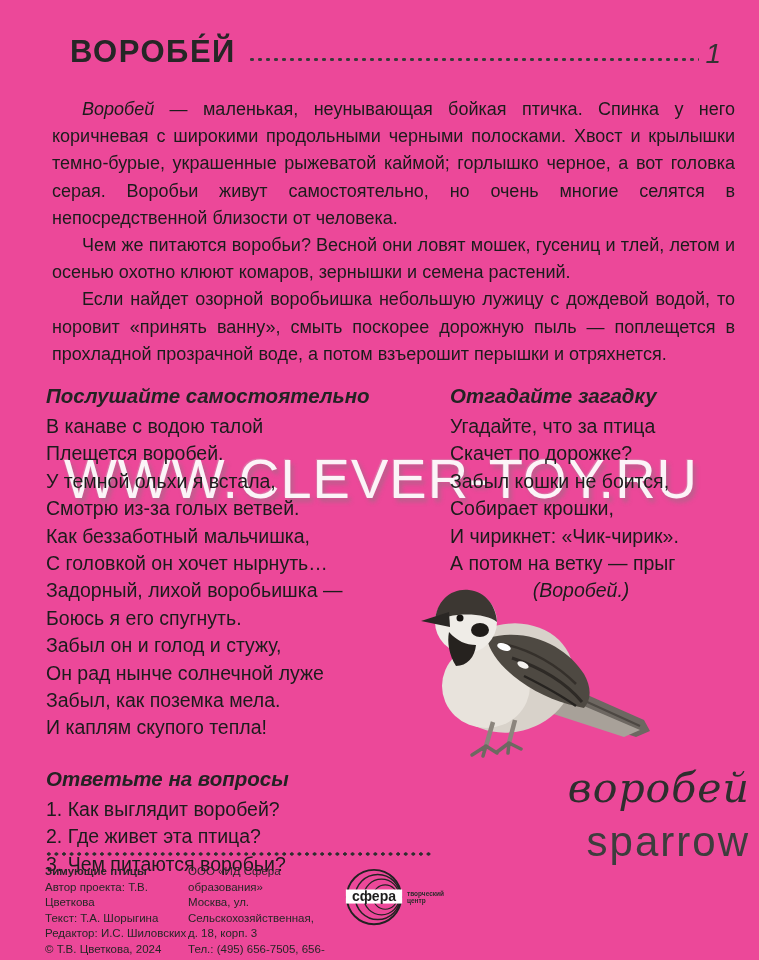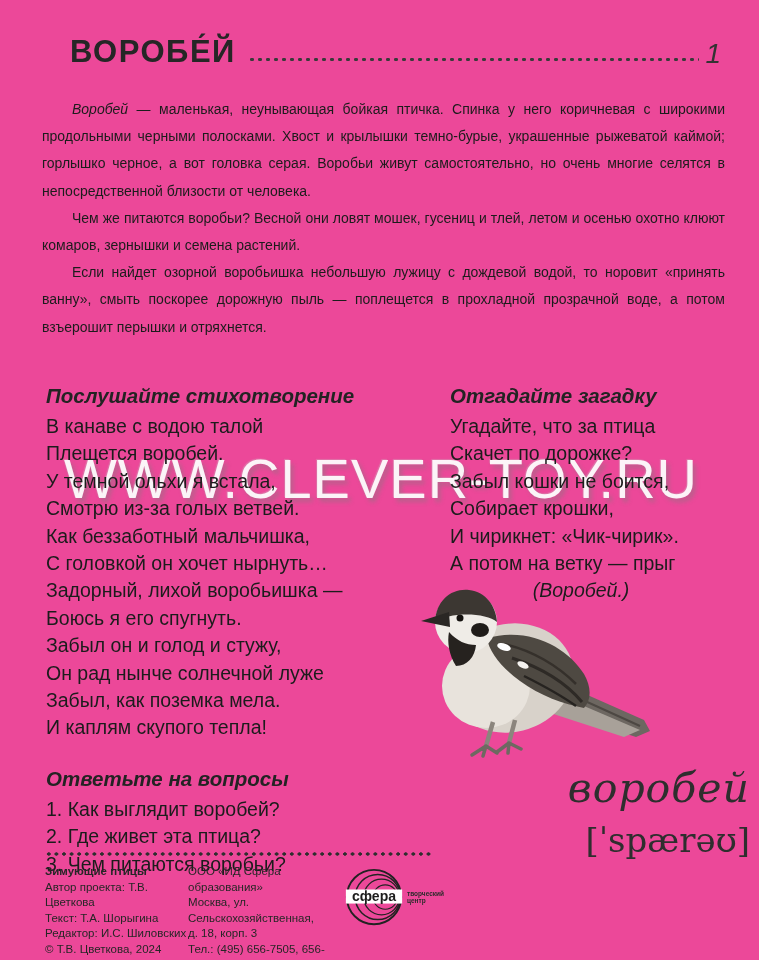--- a/index.html
+++ b/index.html
@@ -9,22 +9,22 @@
     font-family:"Liberation Sans", sans-serif; color:#1e1e1e;
   }
   
   .title-row{position:absolute; left:70px; right:38px; top:34px; display:flex; align-items:flex-end;}
   .doc-title{font-size:31px; font-weight:bold; letter-spacing:1.5px; color:#262626; white-space:nowrap;}
   .leader{flex:1; height:5px; margin:0 6px 8px 12px;
     background-image:radial-gradient(circle, #3a3a3a 1.7px, transparent 2px);
     background-size:8px 5px; background-repeat:repeat-x; background-position:left center;}
   .page-num{font-size:28px; font-style:italic; color:#333; margin-bottom:0px;}
   
-  .intro{position:absolute; left:42px; top:96px; width:683px;
-    font-size:14px; line-height:27.2px; text-align:justify; color:#1c1c1c;}
+  .intro{position:absolute; left:52px; top:96px; width:683px;
+    font-size:18px; line-height:27.2px; text-align:justify; color:#1c1c1c;}
   .intro p{margin:0; text-indent:30px;}
   .lead-italic{font-style:italic;}
   
   .col-heading{font-size:20.5px; font-weight:bold; font-style:italic; color:#232323; margin:0 0 5px 0;}
   .poem-col{position:absolute; left:46px; top:384px; width:382px;}
   .verse div, .q-list div{font-size:19.5px; line-height:27.4px; color:#1c1c1c;}
   .questions-heading{margin-top:25px;}
   .riddle-col{position:absolute; left:450px; top:384px; width:296px;}
   .riddle-answer{font-size:19.5px; line-height:27.4px; font-style:italic; text-align:center; padding-right:34px; color:#1c1c1c;}
   
@@ -63,21 +63,21 @@
 
   <div class="intro">
     <p><span class="lead-italic">Воробей</span><span> — маленькая, неунывающая бойкая птичка. Спинка у него коричневая с широкими продольными черными полосками. Хвост и крылышки темно-бурые, украшенные рыжеватой каймой; горлышко черное, а вот головка серая. Воробьи живут самостоятельно, но очень многие селятся в непосредственной близости от человека.</span></p>
     <p>Чем же питаются воробьи? Весной они ловят мошек, гусениц и тлей, летом и осенью охотно клюют комаров, зернышки и семена растений.</p>
     <p>Если найдет озорной воробьишка небольшую лужицу с дождевой водой, то норовит «принять ванну», смыть поскорее дорожную пыль — поплещется в прохладной прозрачной воде, а потом взъерошит перышки и отряхнется.</p>
   </div>
 
   <div class="watermark">WWW.CLEVER-TOY.RU</div>
 
   <div class="poem-col">
-    <div class="col-heading">Послушайте стихотворение</div>
+    <div class="col-heading">Послушайте самостоятельно</div>
     <div class="verse">
       <div>В канаве с водою талой</div>
       <div>Плещется воробей.</div>
       <div>У темной ольхи я встала,</div>
       <div>Смотрю из-за голых ветвей.</div>
       <div>Как беззаботный мальчишка,</div>
       <div>С головкой он хочет нырнуть…</div>
       <div>Задорный, лихой воробьишка —</div>
       <div>Боюсь я его спугнуть.</div>
       <div>Забыл он и голод и стужу,</div>
@@ -136,21 +136,21 @@
 
       <line x1="101" y1="142" x2="94" y2="166" stroke="#8b857d" stroke-width="4.5"></line>
       <line x1="123" y1="140" x2="117" y2="163" stroke="#8b857d" stroke-width="4.5"></line>
       <path d="M94,166 l-14,9 M94,166 l11,7 M94,166 l-3,10" stroke="#6e6961" stroke-width="3.5" fill="none" stroke-linecap="round"></path>
       <path d="M117,163 l-12,9 M117,163 l12,6 M117,163 l-1,10" stroke="#6e6961" stroke-width="3.5" fill="none" stroke-linecap="round"></path>
     </svg>
   </div>
 
   <div class="word-block">
     <div class="word-ru">воробей</div>
-    <div class="word-tr">[ˈspærəʊ]</div>
+    <div class="word-en">sparrow</div>
   </div>
 
   <div class="footer-sep"></div>
 
   <div class="footer-col credits">
     <div class="series">Зимующие птицы</div>
     <div>Автор проекта: Т.В. Цветкова</div>
     <div>Текст: Т.А. Шорыгина</div>
     <div>Редактор: И.С. Шиловских</div>
     <div>© Т.В. Цветкова, 2024</div>

